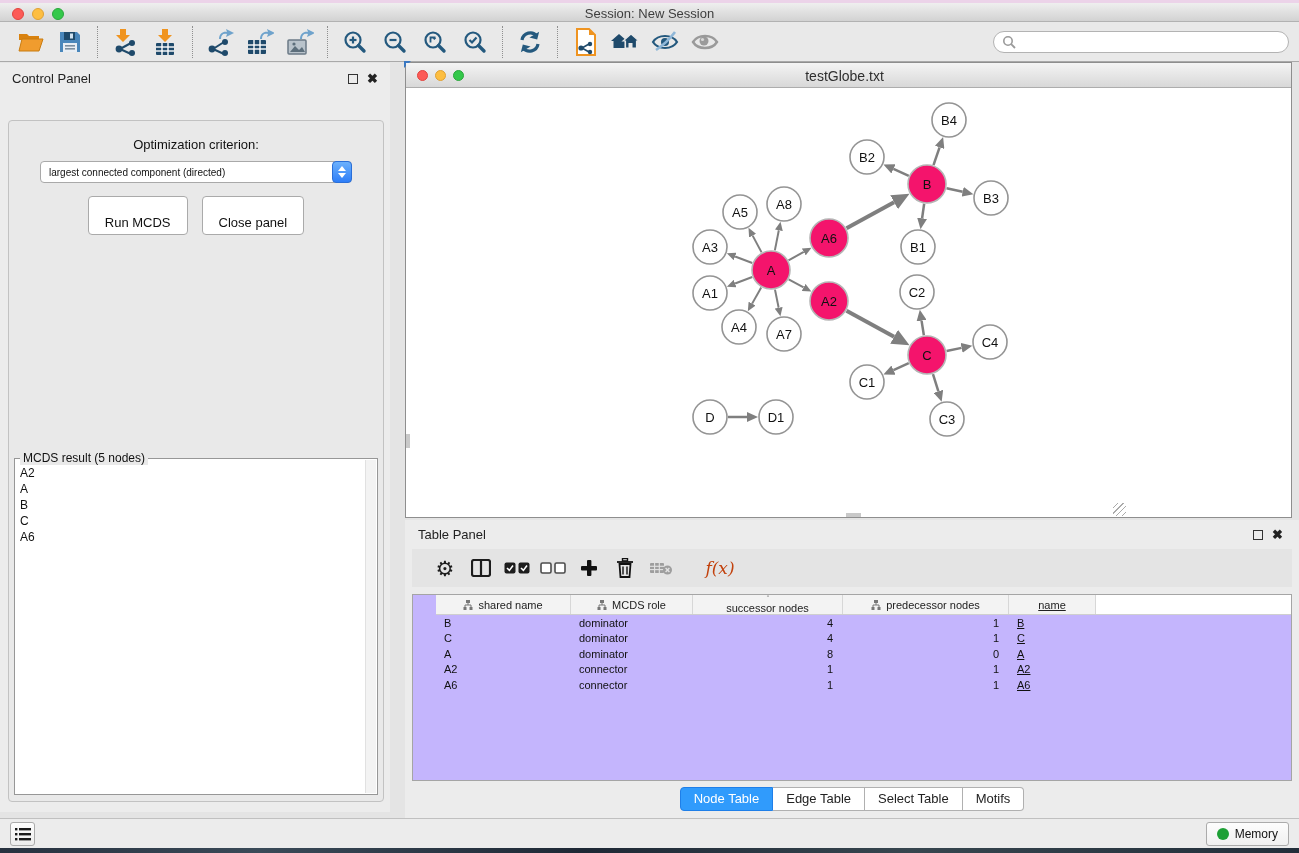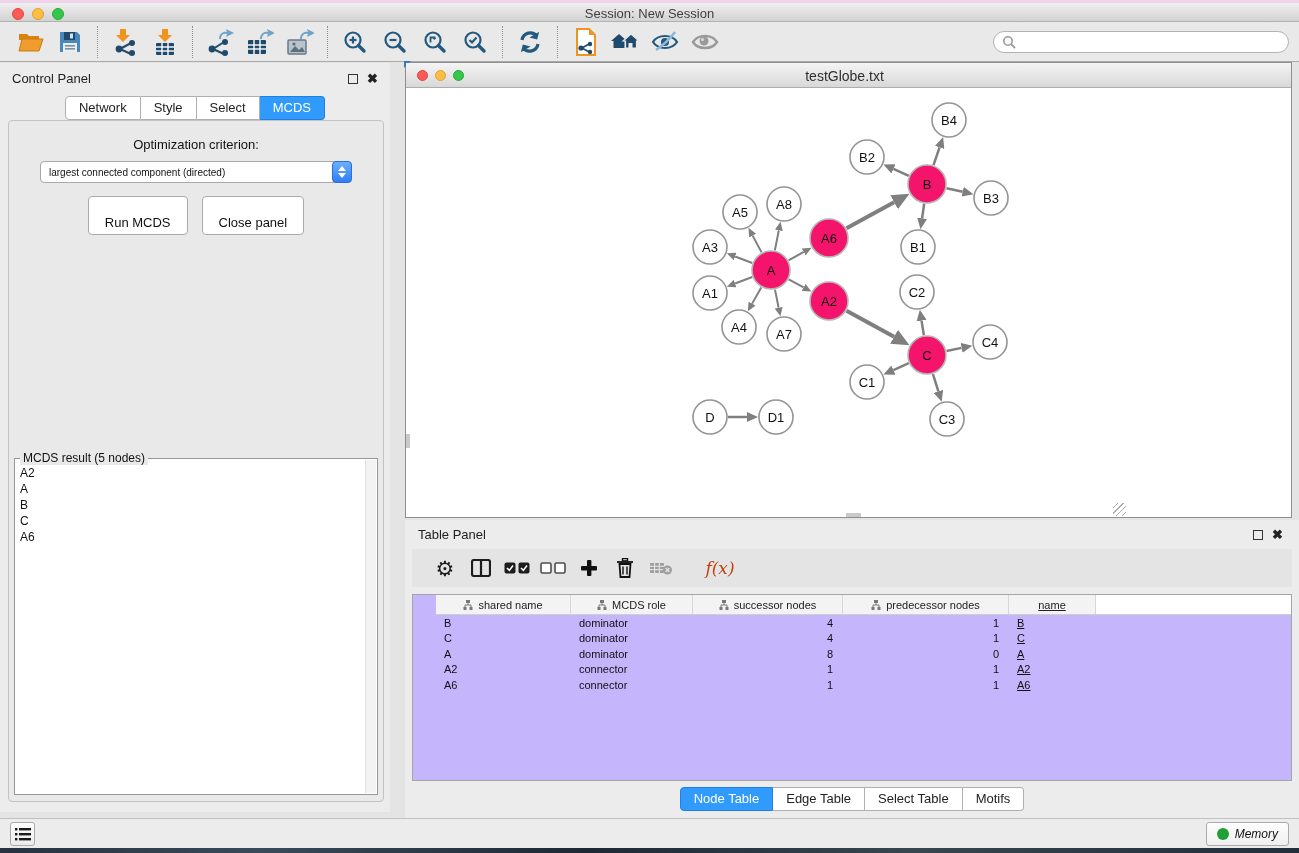--- a/index.html
+++ b/index.html
@@ -97,32 +97,32 @@
   .gear-glyph { font-size:21px; color:#1d1d1d; line-height:1; }
   .fx-glyph { font-family:"DejaVu Serif", serif; font-style:italic; font-size:17px; color:#c2410c;margin-left:46px; }
   .tp-tablewrap { margin:7px 7px 0; height:187px; background:#c4b5fd; border:1px solid #a5a5a5;
     overflow:hidden; position:relative;padding-left:23px; }
   .thead { display:flex; height:20px; border-bottom:1px solid #cfcfcf; background:#fff; }
   .th { display:flex; align-items:center; justify-content:center; gap:5px;
     background:#f3f3f3; border-right:1px solid #d7d7d7; font-size:11px; color:#222; }
   .tr { display:flex; height:15.5px; align-items:center; }
   .td { font-size:11px; color:#111; padding-left:8px; overflow:hidden; white-space:nowrap; }
   .td.num { text-align:right; padding-right:10px; padding-left:0; }
-  .w0 { width:135px; } .w1 { width:122px; } .w2 { width:150px; } .w3 { width:166px; } .w4 { width:87px;text-decoration:underline; }
+  .w0 { width:135px; } .w1 { width:122px; } .w2 { width:150px;flex-direction:column; } .w3 { width:166px; } .w4 { width:87px;text-decoration:underline; }
   .tp-tabs { display:flex; justify-content:center; margin-top:6px; }
 
   
   .statusbar { position:absolute; left:0; top:818px; width:1299px; height:30px;
     background:#ececec; border-top:1px solid #c0c0c0; }
   .sb-listbtn { position:absolute; left:10px; top:3px; width:25px; height:24px;
     background:linear-gradient(#fdfdfd,#ececec); border:1px solid #ababab; border-radius:3px;
     display:flex; align-items:center; justify-content:center; }
   .sb-memory { position:absolute; right:10px; top:3px; height:24px;
     background:linear-gradient(#fdfdfd,#f0f0f0); border:1px solid #ababab; border-radius:3px;
-    display:flex; align-items:center; gap:6px; padding:0 10px;font-style:italic; }
+    display:flex; align-items:center; gap:6px; padding:0 10px; }
   .mem-dot { width:12px; height:12px; border-radius:50%; background:#1ea036; }
   .sb-memory span { font-size:12px; color:#111; }
   .desktop-strip { position:absolute; left:0; top:848px; width:1299px; height:5px;
     background:linear-gradient(90deg,#27313f,#3a4a58 20%,#1e2835 45%,#37464f 70%,#222e3a); }
   svg { display:block; }
 </style>
 </head>
 <body>
 
 <div class="app">
@@ -330,26 +330,20 @@
     </div>
   </div>
 
   <div class="control-panel">
     <div class="cp-header">
       <span class="cp-title">Control Panel</span>
       <span class="cp-hdr-icons">
         <span class="float-box"></span>
         <span class="close-x">✖</span>
       </span>
-    </div>
-    <div class="cp-tabs">
-      <div class="seg-tab">Network</div>
-      <div class="seg-tab">Style</div>
-      <div class="seg-tab">Select</div>
-      <div class="seg-tab active">MCDS</div>
     </div>
     <div class="cp-body">
       <div class="opt-label">Optimization criterion:</div>
       <div class="opt-select">
         <span class="sel-text">largest connected component (directed)</span>
         <span class="sel-stepper">
           <span class="chev-up"></span>
             <span class="chev-dn"></span>
         </span>
       </div>

